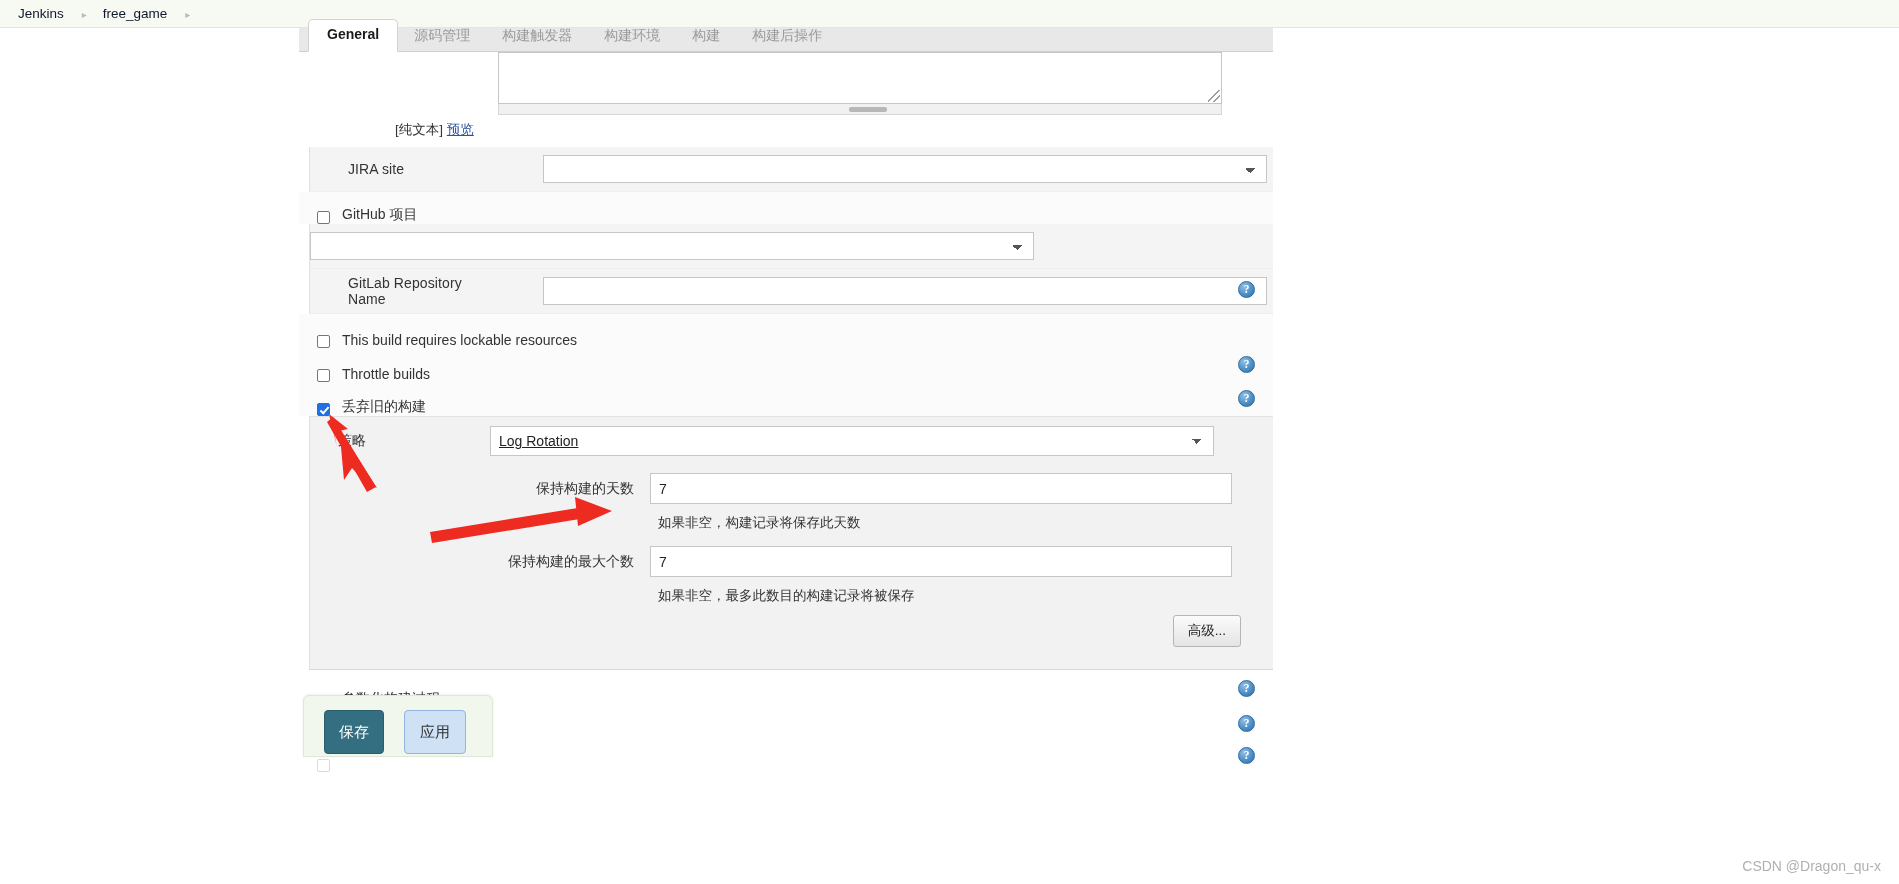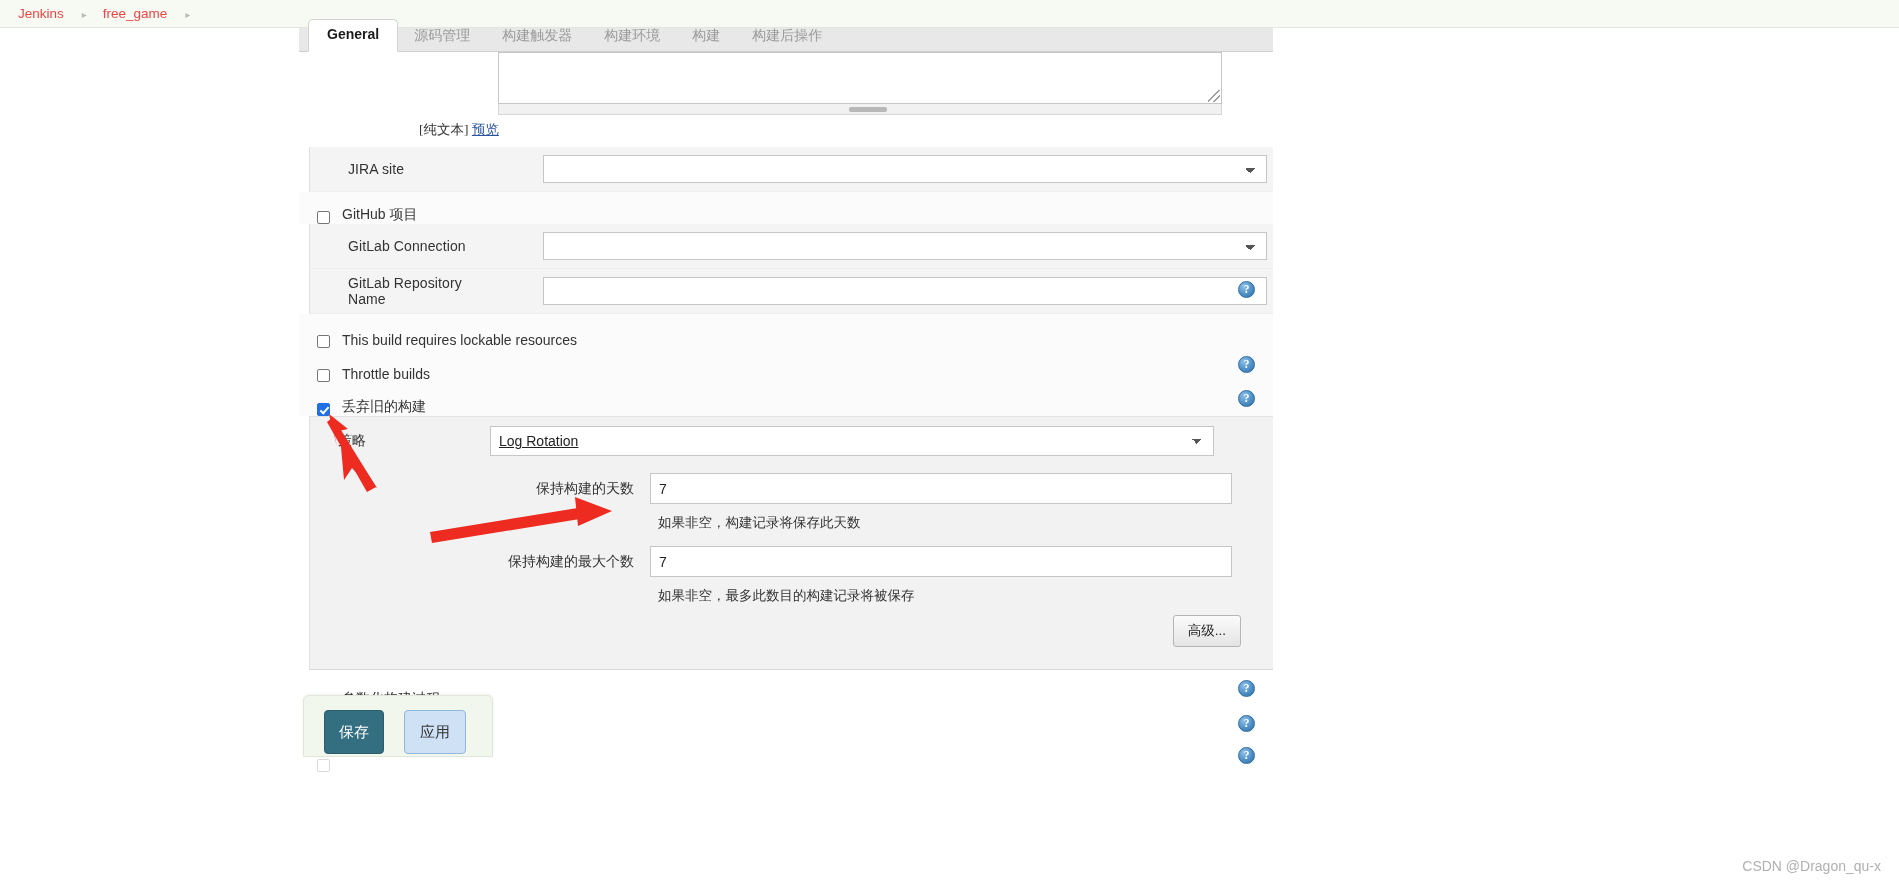--- a/index.html
+++ b/index.html
@@ -15,21 +15,21 @@
   .breadcrumb-bar {
     height: 28px;
     background: #f7f9f3;
     border-bottom: 1px solid #e3e6df;
     display: flex;
     align-items: center;
     padding-left: 16px;
     font-size: 13.5px;
     color: #4a4a4a;
   }
-  .crumb { color: #ef4444; padding: 0 2px; }
+  .crumb { color: #0f172a; padding: 0 2px; }
   .crumb-sep {
     color: #b9bcb4;
     font-size: 10px;
     margin: 0 14px 0 16px;
     transform: translateY(1px);
   }
 
   
   .page {
     position: relative;
@@ -146,25 +146,24 @@
     position: relative;
   }
   .ta-scroll-thumb {
     position: absolute;
     left: 350px; top: 3px;
     width: 38px; height: 5px;
     background: #b8b8b8;
     border-radius: 2px;
   }
   .plain-text-line {
-    margin-left: 120px;
+    margin-left: 96px;
     padding: 6px 0 8px 0;
     font-size: 13.5px;
     color: #333333;
-    font-family: Liberation Serif, serif;
   }
   .plain-text-line a {
     color: #2a55a3;
     text-decoration: underline;
     cursor: pointer;
   }
 
   
   .sel, .txt {
     height: 28px;
@@ -415,21 +414,20 @@
         </div>
       </div>
 
       <div class="cb-row" style="padding-left:10px;">
         <div style="width:8px"></div>
         <span class="chk"></span>
         <span class="cb-label">GitHub 项目</span>
       </div>
 
       <div class="row shaded indent-block">
-        <div class="row-label">GitLab Connection</div>
         <div class="row-field">
           <select class="sel">
             <option></option>
           </select>
         </div>
       </div>
 
       <div class="row shaded indent-block" style="position:relative;">
         <div class="row-label">GitLab Repository Name</div>
         <div class="row-field">

